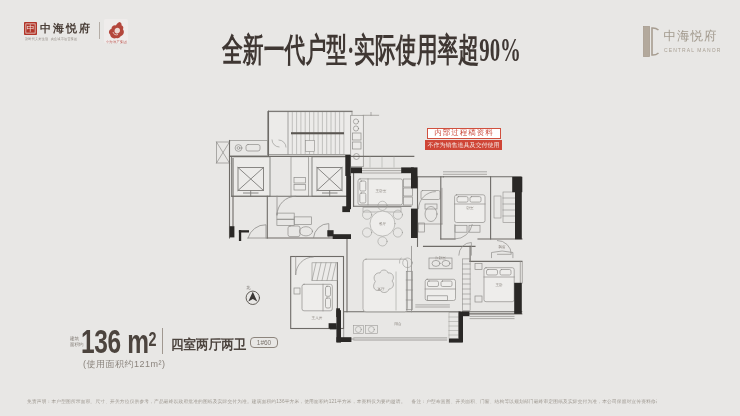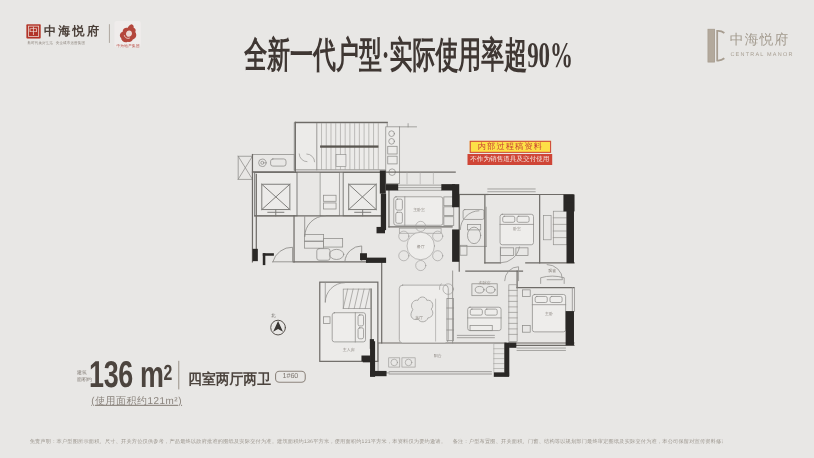--- a/index.html
+++ b/index.html
@@ -444,32 +444,32 @@
   <text x="502" y="247.5">飘窗</text>
 </g>
 
 <g>
   <circle cx="252.8" cy="297.8" r="6.7" stroke="#55504b" stroke-width="0.9" fill="none"></circle>
   <path d="M252.8 291.8 L257.3 301.5 L252.8 299 L248.3 301.5 Z" fill="#3a3734" stroke="none"></path>
   <text x="246.5" y="288.5" font-size="4" fill="#55504b" font-family="Liberation Sans" stroke="none">北</text>
 </g>
 </svg>
 
-<div class="abs" style="left:427px;top:128px;width:72px;height:9px;border:0.8px solid #d0503e;background:#fde047;color:#c94334;font-size:7.5px;line-height:8px;text-align:center;letter-spacing:1px;">内部过程稿资料</div>
+<div class="abs" style="left:427px;top:128px;width:72px;height:9px;border:0.8px solid #d0503e;background:#ffffff;color:#c94334;font-size:7.5px;line-height:8px;text-align:center;letter-spacing:1px;">内部过程稿资料</div>
 
 <div class="abs" style="left:425px;top:140px;width:77px;height:10px;background:#cf4536;color:#f5e8e4;font-size:6px;line-height:10px;text-align:center;">不作为销售道具及交付使用</div>
 
 <div class="abs" style="left:0px;top:0px;width:300px;height:416px;color:#4c443e;margin-left:44px;">
 
   <div class="abs" style="left:26px;top:336px;font-size:4.5px;color:#7d766f;line-height:5.5px;">建筑<br>面积约</div>
 
   <div id="areafig" class="abs" style="left:37px;top:322px;font-size:34px;font-weight:bold;letter-spacing:-0.5px;transform:scaleX(0.72);transform-origin:0 0;">136 m<span style="font-size:20px;vertical-align:7px;">2</span></div>
 
   <div class="abs" style="left:117.5px;top:328px;width:1.3px;height:26px;background:#a09890;"></div>
 
   <div id="rooms" class="abs" style="left:127px;top:336px;font-size:13.5px;font-weight:bold;letter-spacing:0px;transform:scaleX(0.93);transform-origin:0 0;white-space:nowrap;">四室两厅两卫</div>
 
   <div class="abs" style="left:206px;top:337px;width:26px;height:9px;border:0.8px solid #8d857d;border-radius:4px;font-size:6.5px;line-height:9px;text-align:center;color:#7d766f;">1#60</div>
 </div>
 
-<div class="abs" style="left:83px;top:358px;font-size:9px;color:#8a837c;letter-spacing:0.5px;text-decoration:underline;">(使用面积约121m²)</div>
+<div class="abs" style="left:83px;top:358px;font-size:9px;color:#8a837c;letter-spacing:0.5px;">(使用面积约121m²)</div>
 
 <div class="abs" style="left:27px;top:397.5px;width:630px;overflow:hidden;font-size:4.7px;color:#9d978f;white-space:nowrap;letter-spacing:0.2px;">免责声明：本户型图所示面积、尺寸、开关方位仅供参考，产品最终以政府批准的图纸及实际交付为准。建筑面积约136平方米，使用面积约121平方米，本资料仅为要约邀请。&nbsp;&nbsp;&nbsp;&nbsp;备注：户型布置图、开关面积、门窗、结构等以规划部门最终审定图纸及实际交付为准，本公司保留对宣传资料修改的权利，敬请留意最新资料，部分图片来源于网络，如有侵权请联系删除，详情请咨询售楼处。</div>
 
 </body></html>

